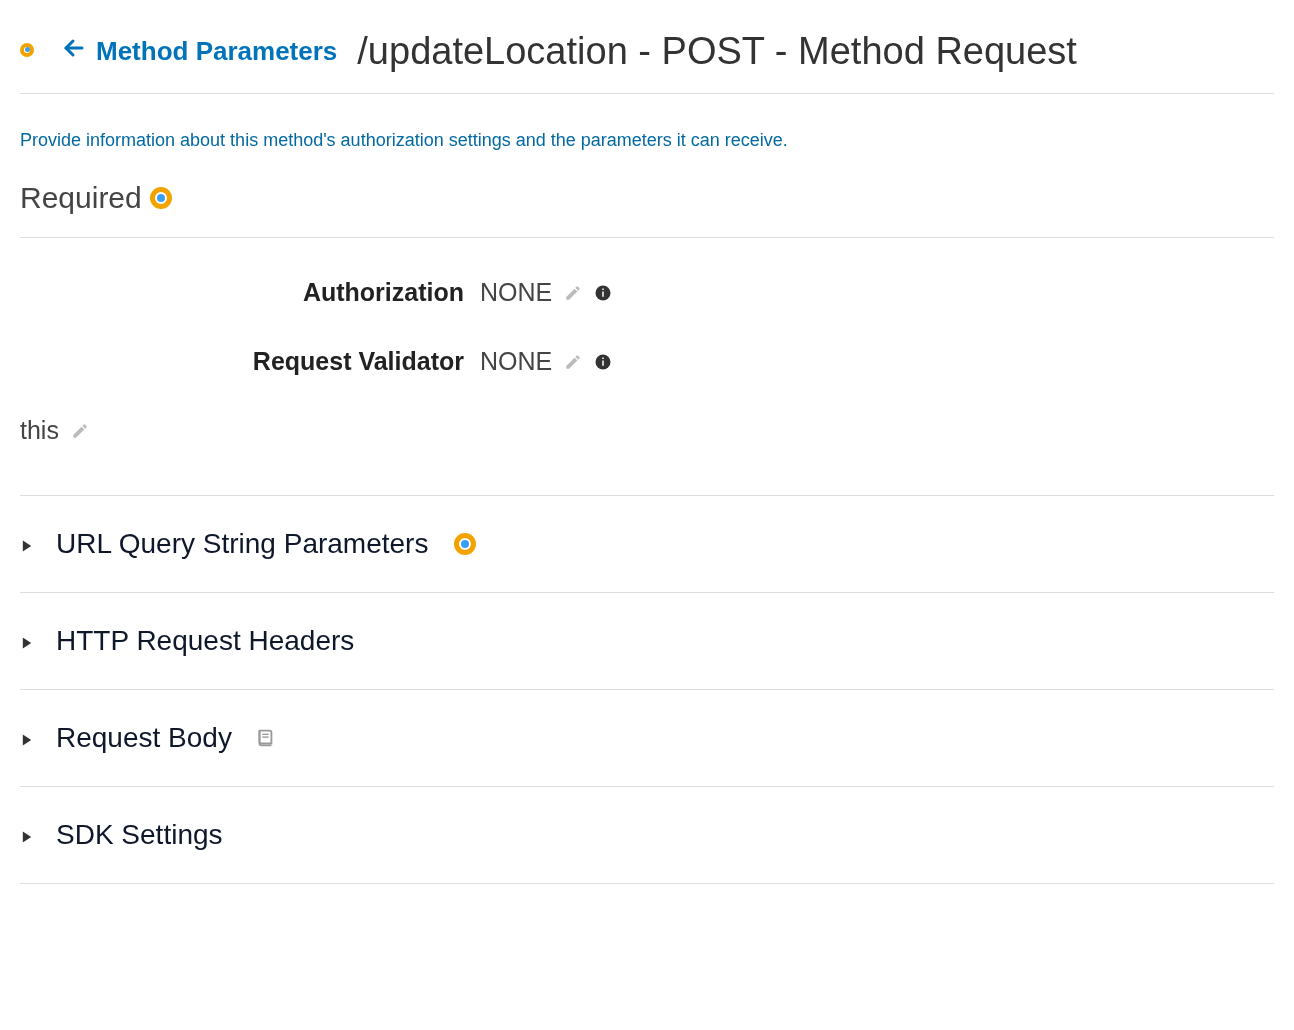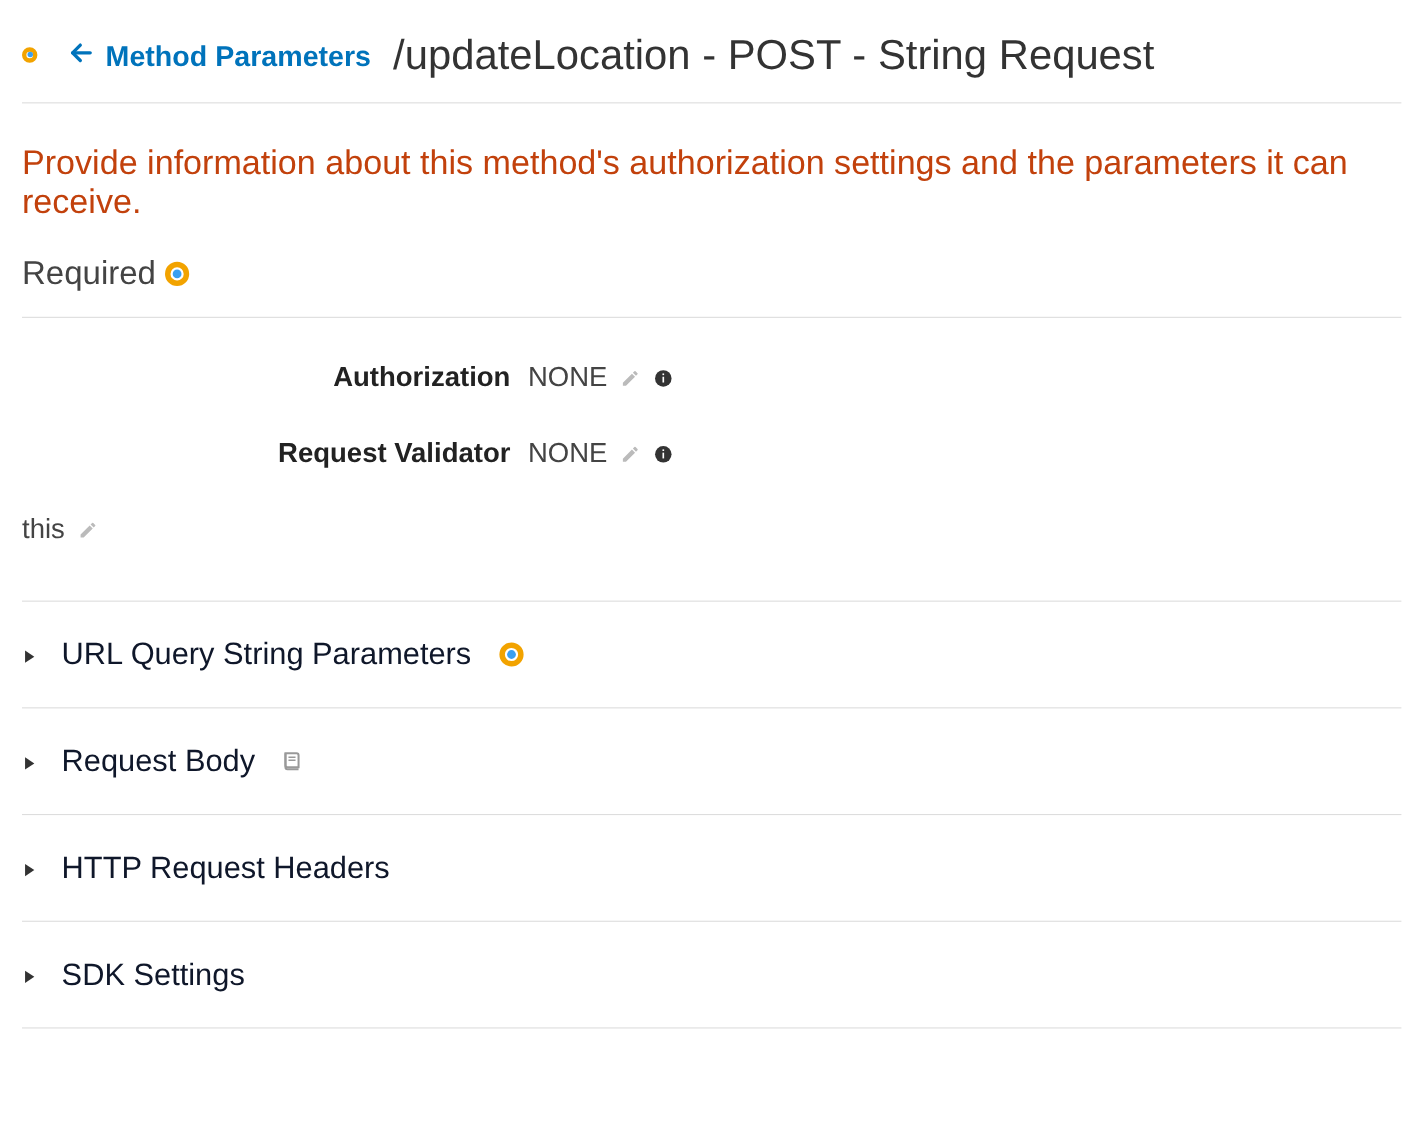--- a/index.html
+++ b/index.html
@@ -57,22 +57,22 @@
   }
   .back-arrow-svg { width:24px; height:24px; }
 
   .page-title {
     font-size: 38px;
     font-weight: 400;
     color: #333;
   }
 
   .description {
-    font-size: 31px;
-    color: #c2410c;
+    font-size: 18px;
+    color: #0369a1;
     padding: 36px 0 24px 0;
   }
 
   .section-header {
     display:flex; align-items:center; gap:4px;
     font-size: 30px;
     color:#444;
     padding: 6px 0 22px 0;
     border-bottom: 1px solid #ddd;
   }
@@ -127,21 +127,21 @@
     <span class="small-dot-left"></span>
     <div class="back-link">
       <span>
         <svg class="back-arrow-svg" viewBox="0 0 24 24" fill="none" stroke="#0073bb" stroke-width="3" stroke-linecap="round" stroke-linejoin="round">
             <line x1="20" y1="12" x2="4" y2="12"></line>
             <polyline points="11 5 4 12 11 19"></polyline>
           </svg>
       </span>
       <span>Method Parameters</span>
     </div>
-    <div class="page-title">/updateLocation - POST - String Request</div>
+    <div class="page-title">/updateLocation - POST - Method Request</div>
   </div>
 
   <div class="description">Provide information about this method's authorization settings and the parameters it can receive.</div>
 
   <div class="section-header">
     <span>Required</span>
     <span class="dot-inline"></span>
   </div>
 
   <div class="settings-body">
@@ -196,20 +196,29 @@
   </div>
 
   <div class="collapsible">
     <span class="chevron">
       <svg viewBox="0 0 10 10" fill="currentColor">
           <polygon points="2,1 8,5 2,9"></polygon>
         </svg>
     </span>
     <span>URL Query String Parameters</span>
     <span class="dot-inline"></span>
+  </div>
+
+  <div class="collapsible">
+    <span class="chevron">
+      <svg viewBox="0 0 10 10" fill="currentColor">
+          <polygon points="2,1 8,5 2,9"></polygon>
+        </svg>
+    </span>
+    <span>HTTP Request Headers</span>
   </div>
 
   <div class="collapsible">
     <span class="chevron">
       <svg viewBox="0 0 10 10" fill="currentColor">
           <polygon points="2,1 8,5 2,9"></polygon>
         </svg>
     </span>
     <span>Request Body</span>
     <span class="icon-book">
@@ -221,25 +230,16 @@
         </svg>
     </span>
   </div>
 
   <div class="collapsible">
     <span class="chevron">
       <svg viewBox="0 0 10 10" fill="currentColor">
           <polygon points="2,1 8,5 2,9"></polygon>
         </svg>
     </span>
-    <span>HTTP Request Headers</span>
-  </div>
-
-  <div class="collapsible">
-    <span class="chevron">
-      <svg viewBox="0 0 10 10" fill="currentColor">
-          <polygon points="2,1 8,5 2,9"></polygon>
-        </svg>
-    </span>
     <span>SDK Settings</span>
   </div>
 
 </div>
 
 </body></html>

